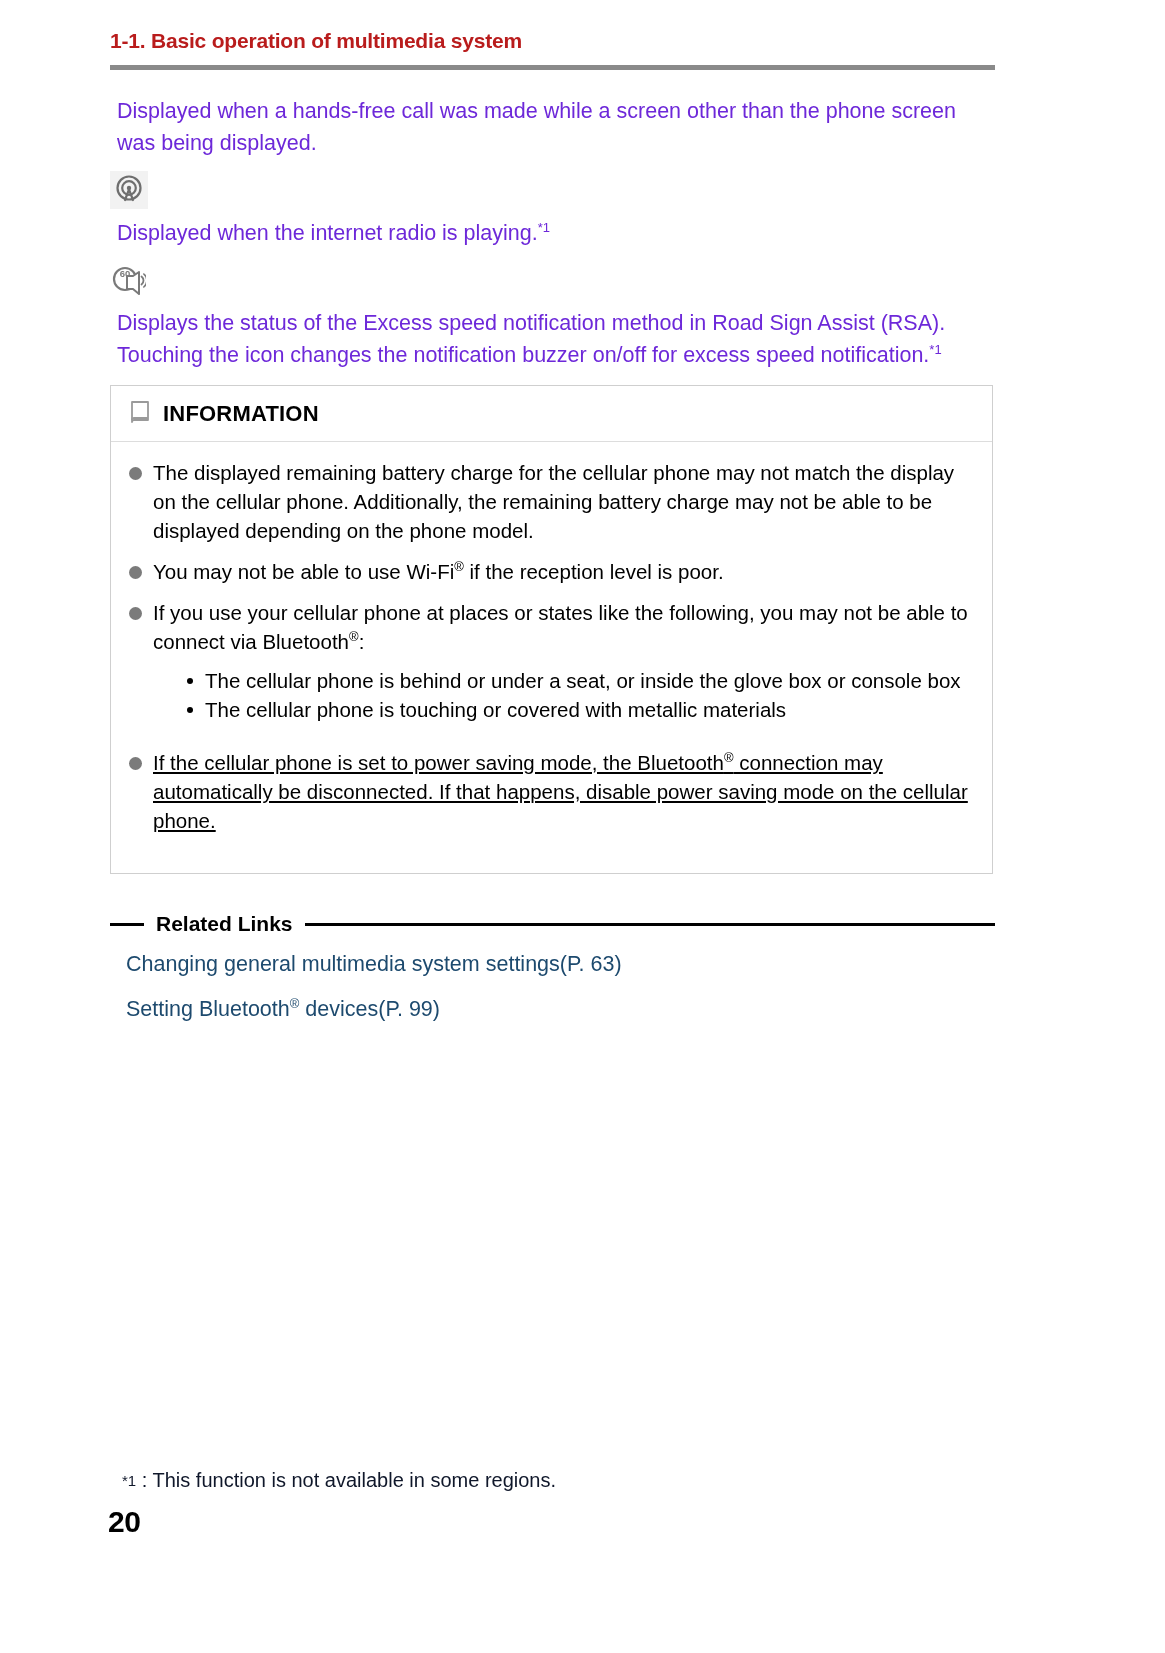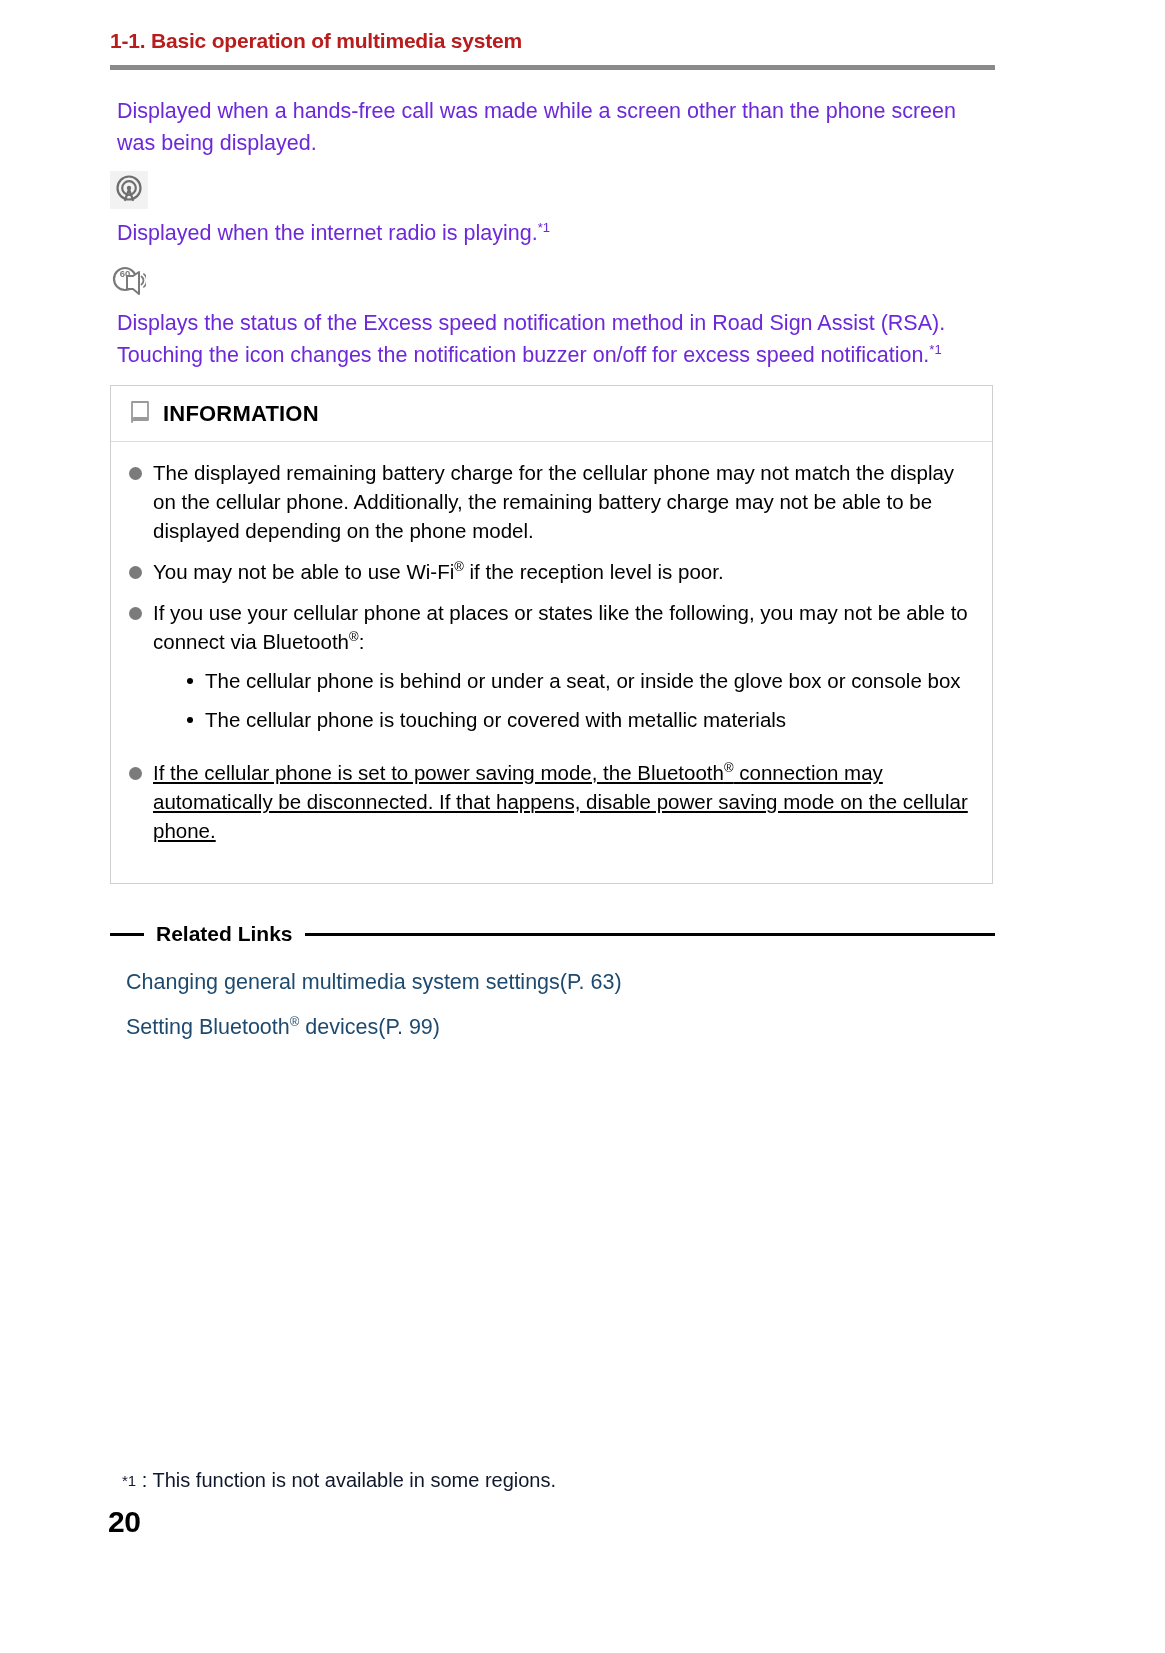--- a/index.html
+++ b/index.html
@@ -128,21 +128,20 @@
     font-size: 20.5px;
     line-height: 29px;
     flex: 1;
   }
   .sub-list {
     margin: 10px 0 12px 34px;
   }
   .sub-item {
     display: flex;
     align-items: flex-start;
-    margin-bottom: 10px;
   }
   .sub-item:last-child { margin-bottom: 0; }
   .sub-dot {
     width: 6px;
     height: 6px;
     border-radius: 50%;
     background: #000;
     flex: 0 0 auto;
     margin-top: 12px;
     margin-right: 12px;
@@ -172,21 +171,21 @@
     font-size: 21px;
     font-weight: bold;
     padding: 0 12px;
     white-space: nowrap;
   }
   .rl-line {
     flex: 1;
     height: 3px;
     background: #000;
   }
-  .link-list { margin-top: 20px; }
+  .link-list { margin-top: 12px; }
   .link {
     display: block;
     font-size: 21.5px;
     line-height: 32px;
     color: #1d4a6e;
     text-decoration: none;
     margin-bottom: 13px;
     padding-left: 16px;
   }
 

